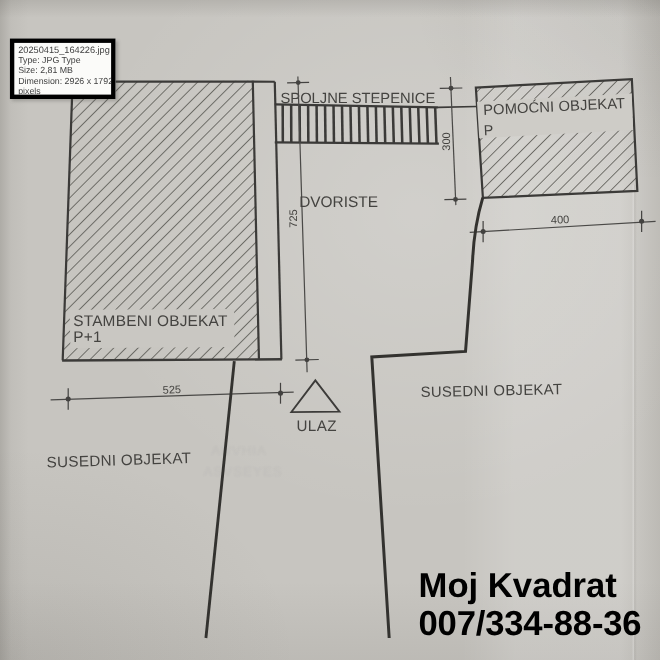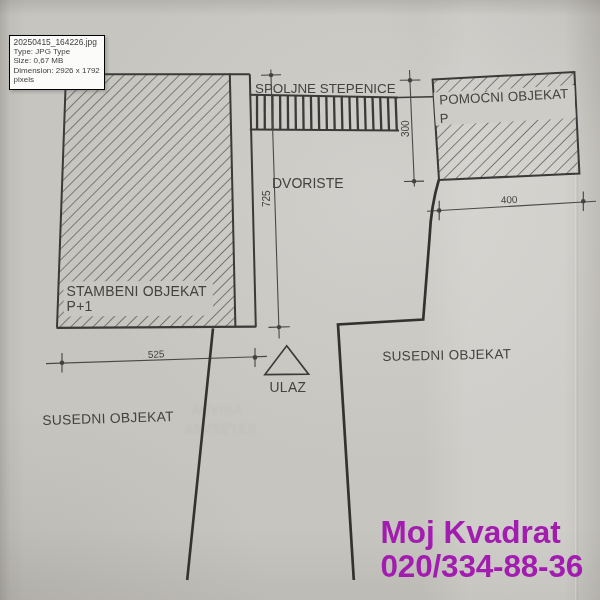--- a/index.html
+++ b/index.html
@@ -13,24 +13,24 @@
       radial-gradient(430px 390px at 63% 32%, rgba(255,255,255,0.18), rgba(255,255,255,0) 72%),
       radial-gradient(360px 270px at 2% 100%, rgba(58,54,48,0.085), rgba(58,54,48,0) 72%),
       radial-gradient(300px 220px at 100% 0%, rgba(70,66,60,0.10), rgba(70,66,60,0) 75%),
       linear-gradient(180deg, rgba(0,0,0,0) 88%, rgba(68,64,58,0.08) 100%);
   }
   #crease{position:absolute;left:575px;top:168px;width:4px;height:432px;
     background-image:linear-gradient(90deg, rgba(255,255,255,0.20) 0 1px, rgba(95,92,86,0.12) 2px, rgba(95,92,86,0) 4px);}
   svg text{font-family:"Liberation Sans",sans-serif;}
   .lbl{fill:#444340;text-shadow:none;}
   #tooltip{position:absolute;left:9px;top:35px;width:96px;height:55px;background:#fbfbf9;
-    border:1px solid #000000;box-shadow:2px 2px 3px rgba(70,68,64,0.30);
+    border:4px solid #000000;box-shadow:2px 2px 3px rgba(70,68,64,0.30);
     font-size:8px;color:#3f3f3f;line-height:9.4px;padding:1.5px 0 0 3.5px;box-sizing:border-box;
     letter-spacing:0px;white-space:nowrap;overflow:hidden;}
-  #wm{position:absolute;left:380.5px;top:515px;width:220px;color:#a21caf;
+  #wm{position:absolute;left:380.5px;top:515px;width:220px;color:#000000;
     font-weight:bold;font-size:31.5px;line-height:34px;letter-spacing:0;}
 </style>
 </head>
 <body>
 
 <div id="paper">
 
   <div id="shade"></div>
 
   <div id="crease"></div>
@@ -163,19 +163,19 @@
     <text class="lbl" transform="translate(382.5,361) rotate(-1.2)" font-size="13.5" letter-spacing="0.3">SUSEDNI OBJEKAT</text>
 
     <text class="lbl" transform="translate(42.5,425) rotate(-1.8)" font-size="13.8" letter-spacing="0.3">SUSEDNI OBJEKAT</text>
 
     <text class="lbl" x="272" y="188.3" font-size="14" letter-spacing="0">DVORISTE</text>
   </svg>
 
   <div id="tooltip">
     <div style="font-size:8.4px;">20250415_164226.jpg</div>
     <div>Type: JPG Type</div>
-    <div>Size: 0,67 MB</div>
+    <div>Size: 2,81 MB</div>
     <div>Dimension: 2926 x 1792</div>
     <div>pixels</div>
   </div>
 
-  <div id="wm">Moj Kvadrat<br><span style="letter-spacing:-0.18px;">020/334-88-36</span></div>
+  <div id="wm">Moj Kvadrat<br><span style="letter-spacing:-0.18px;">007/334-88-36</span></div>
 </div>
 
 </body></html>

